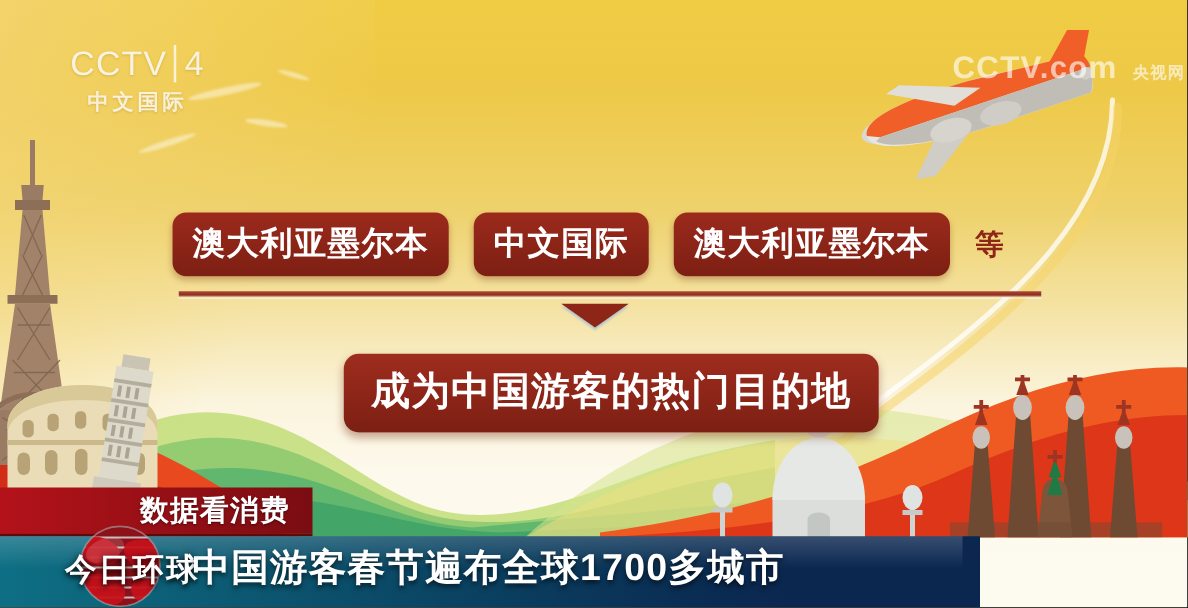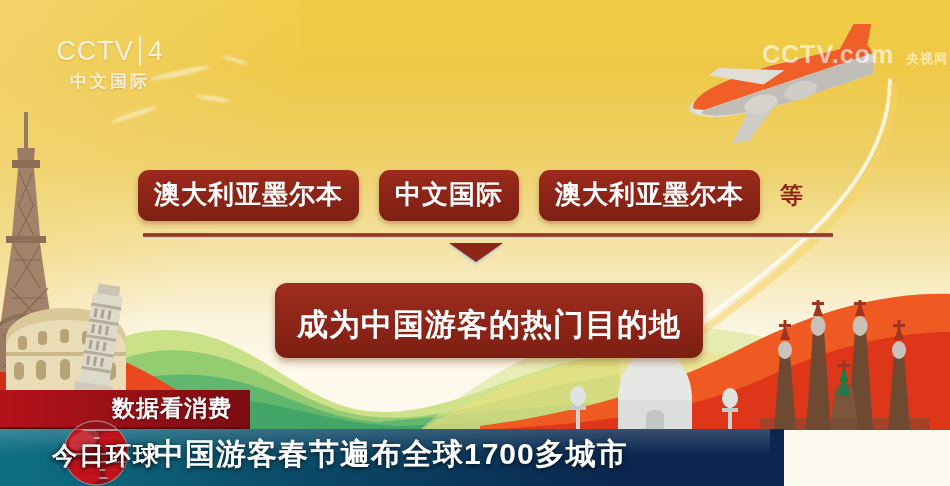--- a/index.html
+++ b/index.html
@@ -124,21 +124,21 @@
     border-top:19px solid #8e2618;
     filter:drop-shadow(0 2px 1px rgba(160,190,215,.8));
   }
 
   
   .banner {
     position:absolute; left:275px; top:283px;
     background:linear-gradient(to bottom,#9e2d1e,#8c2518 55%,#7c1f13);
     color:#fff;
     font-size:31px; font-weight:bold; letter-spacing:1px;
-    padding:21px 22px 12px 22px;
+    padding:9px 22px 12px 22px;
     border-radius:12px;
     white-space:nowrap;
     box-shadow:0 4px 7px rgba(120,50,20,.4);
   }
 
   
   .topic-strip {
     position:absolute; left:0; top:390px;
     width:250px; height:39px;
     background:linear-gradient(to right,#b4121a 0%,#9a1016 45%,#7a0d12 100%);

